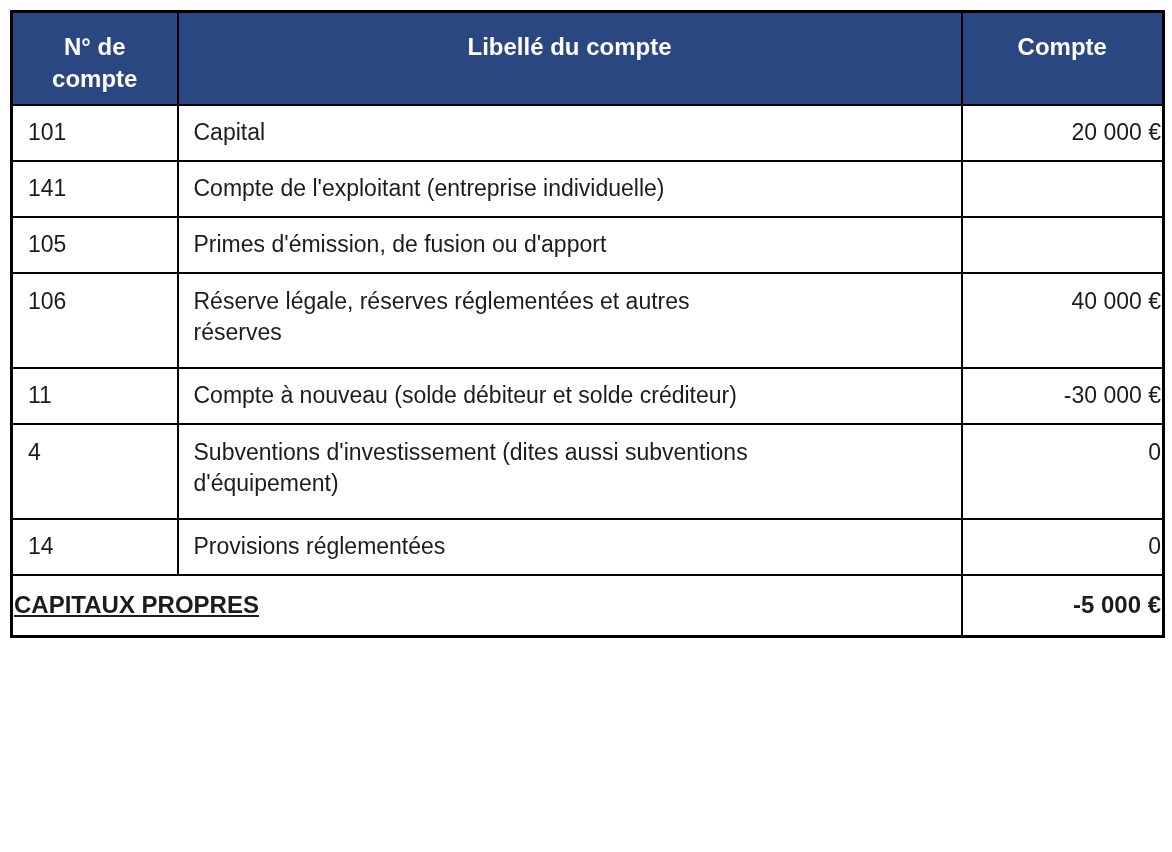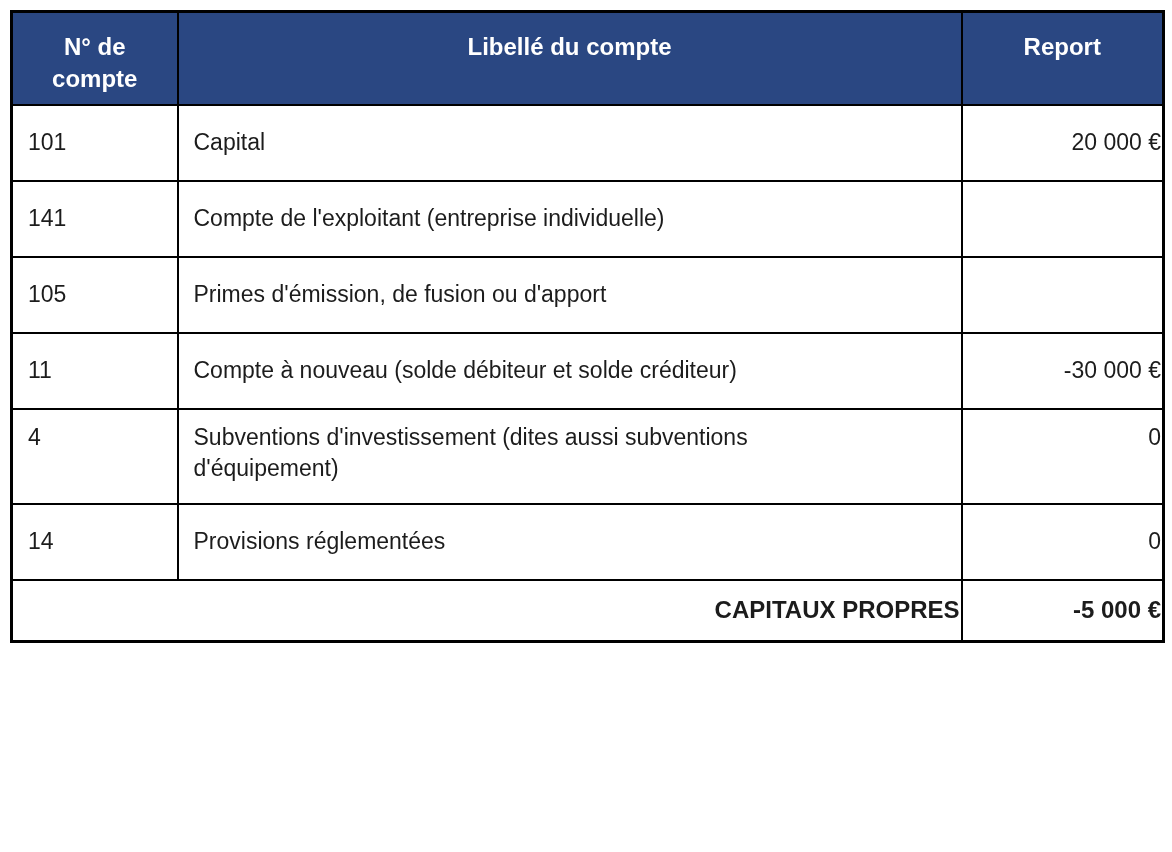--- a/index.html
+++ b/index.html
@@ -34,21 +34,21 @@
   }
   thead th{
     background:var(--header-bg);
     color:var(--header-text);
     font-weight:bold;
     font-size:24px;
     vertical-align:top;
     padding:18px 10px 8px 10px;
     height:92px;
   }
-  tbody tr{height:76px;}
+  tbody tr{height:56px;}
   tbody tr.tall{height:95px;}
   tbody td{vertical-align:middle;}
   tbody tr.tall td{vertical-align:top;padding-top:12px;}
   td.account{
     padding-left:15px;
     text-align:left;
   }
   td.label{
     padding-left:15px;
     text-align:left;
@@ -60,37 +60,37 @@
   td.amount{
     text-align:right;
     white-space:nowrap;
   }
   tfoot tr{height:62px;}
   tfoot td{
     font-weight:bold;
     font-size:24px;
     vertical-align:middle;
   }
-  tfoot td.footer-label{text-align:right;}
+  tfoot td.footer-label{text-align:left;text-decoration:underline;}
   tfoot td.amount{text-align:right;}
 </style>
 </head>
 <body>
 
 <table class="accounts">
   <colgroup>
     <col class="c-account">
     <col class="c-label">
     <col class="c-amount">
   </colgroup>
   <thead>
     <tr>
       <th>N° de compte</th>
       <th>Libellé du compte</th>
-      <th>Report</th>
+      <th>Compte</th>
     </tr>
   </thead>
   <tbody>
     <tr>
       <td class="account">101</td>
       <td class="label">
           <div class="label-inner">Capital</div>
         </td>
       <td class="amount">20 000 €</td>
     </tr>
@@ -100,20 +100,27 @@
           <div class="label-inner">Compte de l'exploitant (entreprise individuelle)</div>
         </td>
       <td class="amount"></td>
     </tr>
     <tr>
       <td class="account">105</td>
       <td class="label">
           <div class="label-inner">Primes d'émission, de fusion ou d'apport</div>
         </td>
       <td class="amount"></td>
+    </tr>
+    <tr class="tall">
+      <td class="account">106</td>
+      <td class="label">
+          <div class="label-inner">Réserve légale, réserves réglementées et autres réserves</div>
+        </td>
+      <td class="amount">40 000 €</td>
     </tr>
     <tr>
       <td class="account">11</td>
       <td class="label">
           <div class="label-inner">Compte à nouveau (solde débiteur et solde créditeur)</div>
         </td>
       <td class="amount">-30 000 €</td>
     </tr>
     <tr class="tall">
       <td class="account">4</td>

